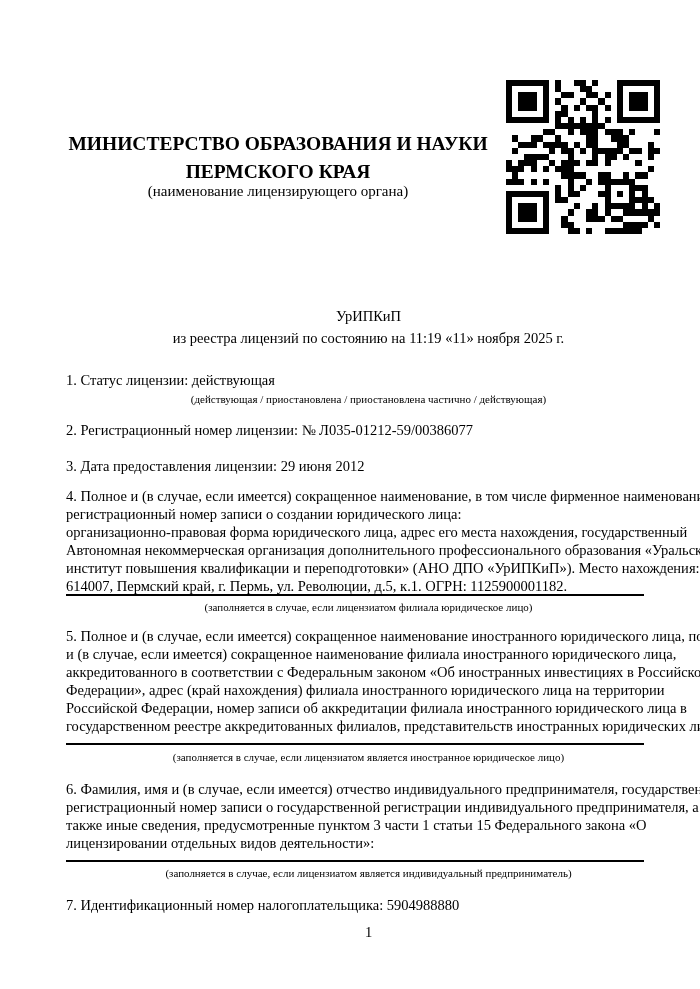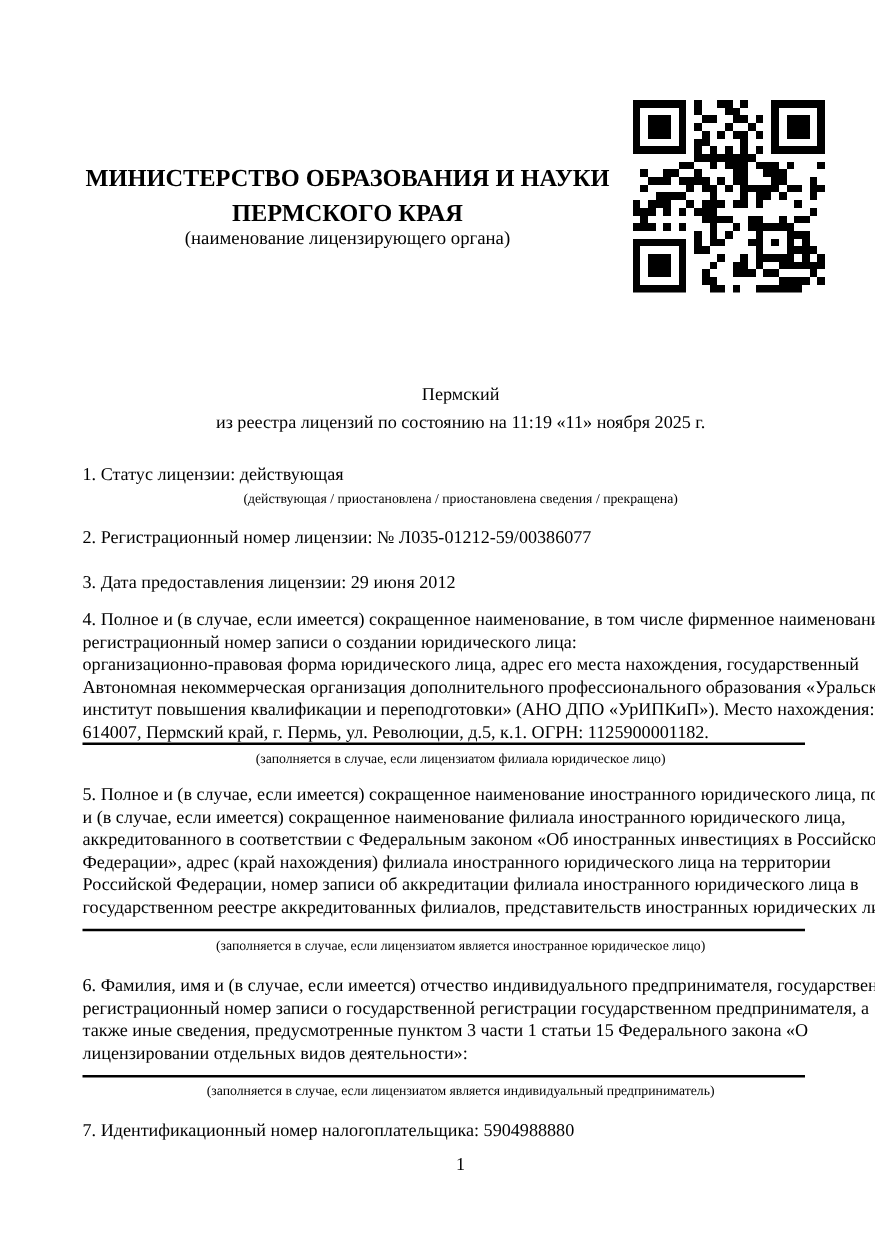--- a/index.html
+++ b/index.html
@@ -350,26 +350,26 @@
       </svg>
     </div>
 
   <div class="abs ministry">
     <div class="t-line">МИНИСТЕРСТВО ОБРАЗОВАНИЯ И НАУКИ</div>
     <div class="t-line">ПЕРМСКОГО КРАЯ</div>
   </div>
   <div class="abs ministry-caption">(наименование лицензирующего органа)</div>
 
   <div class="abs center-col doc-title">
-    <div>Пермский</div>
+    <div>УрИПКиП</div>
     <div>из реестра лицензий по состоянию на 11:19 «11» ноября 2025 г.</div>
   </div>
 
   <div class="abs body-line" style="top:371px">1. Статус лицензии: действующая</div>
-  <div class="abs center-col caption" style="top:392px">(действующая / приостановлена / приостановлена сведения / прекращена)</div>
+  <div class="abs center-col caption" style="top:392px">(действующая / приостановлена / приостановлена частично / действующая)</div>
 
   <div class="abs body-line" style="top:421px">2. Регистрационный номер лицензии: № Л035-01212-59/00386077</div>
 
   <div class="abs body-line" style="top:457px">3. Дата предоставления лицензии: 29 июня 2012</div>
 
   <div class="abs para" style="top:487px">
       <div class="line j">4. Полное и (в случае, если имеется) сокращенное наименование, в том числе фирменное наименование, и</div>
       <div class="line">регистрационный номер записи о создании юридического лица:</div>
       <div class="line j">организационно-правовая форма юридического лица, адрес его места нахождения, государственный</div>
       <div class="line j">Автономная некоммерческая организация дополнительного профессионального образования «Уральский</div>
@@ -385,21 +385,21 @@
       <div class="line j">аккредитованного в соответствии с Федеральным законом «Об иностранных инвестициях в Российской</div>
       <div class="line j">Федерации», адрес (край нахождения) филиала иностранного юридического лица на территории</div>
       <div class="line j">Российской Федерации, номер записи об аккредитации филиала иностранного юридического лица в</div>
       <div class="line">государственном реестре аккредитованных филиалов, представительств иностранных юридических лиц:</div>
     </div>
   <div class="abs rule" style="top:743px"></div>
   <div class="abs center-col caption" style="top:750px">(заполняется в случае, если лицензиатом является иностранное юридическое лицо)</div>
 
   <div class="abs para" style="top:780px">
       <div class="line j">6. Фамилия, имя и (в случае, если имеется) отчество индивидуального предпринимателя, государственный</div>
-      <div class="line j">регистрационный номер записи о государственной регистрации государственном предпринимателя, а</div>
+      <div class="line j">регистрационный номер записи о государственной регистрации индивидуального предпринимателя, а</div>
       <div class="line j">также иные сведения, предусмотренные пунктом 3 части 1 статьи 15 Федерального закона «О</div>
       <div class="line">лицензировании отдельных видов деятельности»:</div>
     </div>
   <div class="abs rule" style="top:860px"></div>
   <div class="abs center-col caption" style="top:866px">(заполняется в случае, если лицензиатом является индивидуальный предприниматель)</div>
 
   <div class="abs body-line" style="top:896px">7. Идентификационный номер налогоплательщика: 5904988880</div>
 
   <div class="abs center-col page-number">1</div>
 

